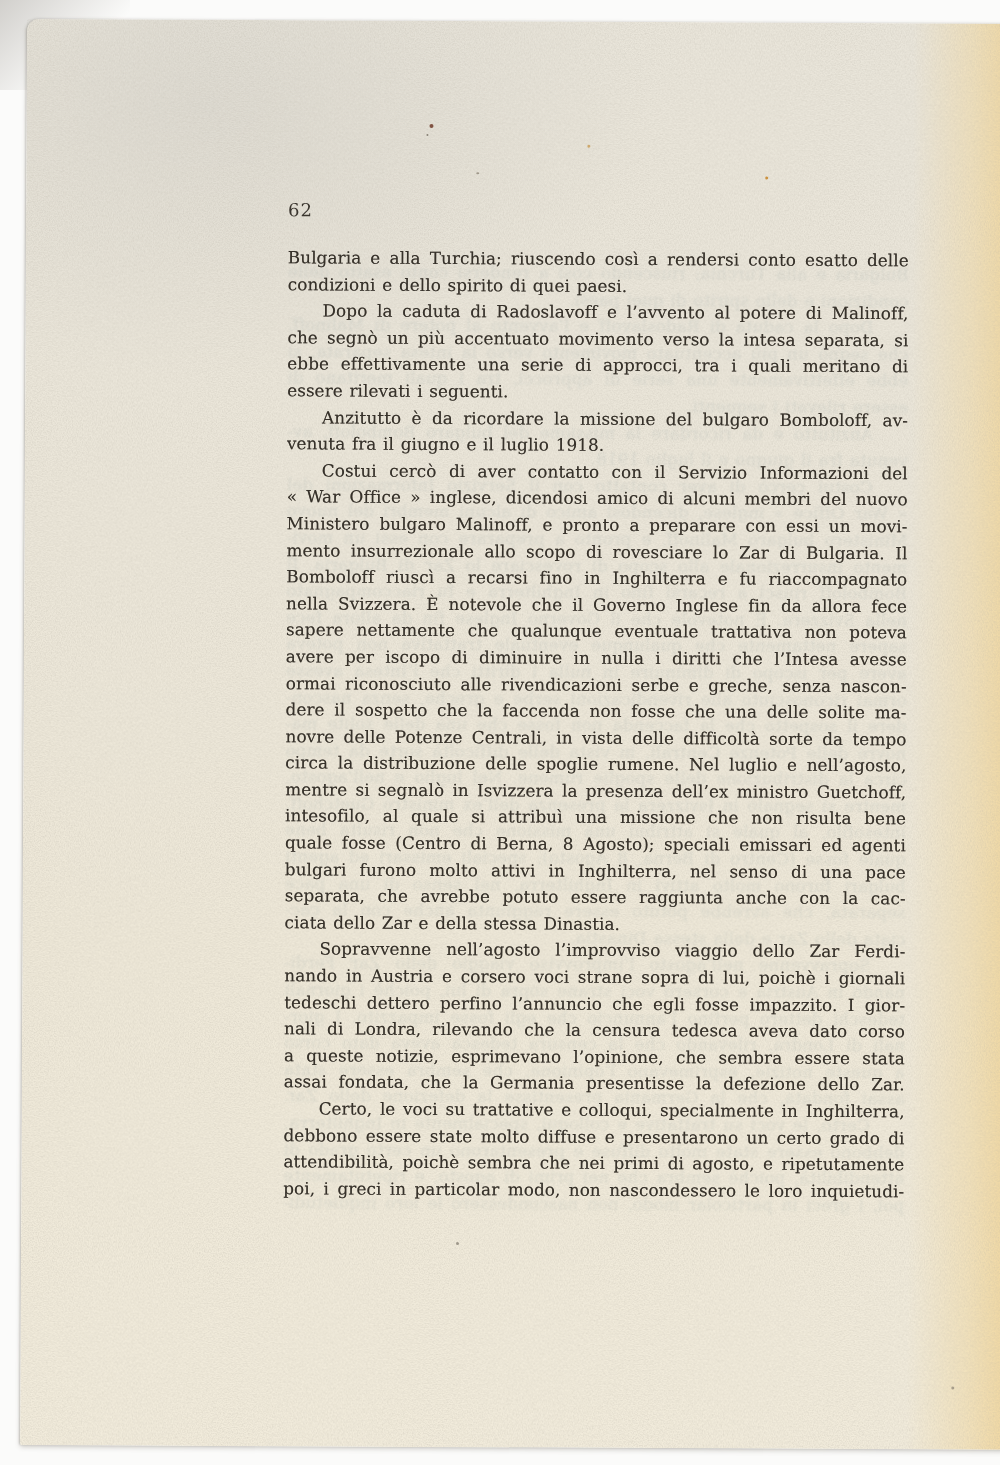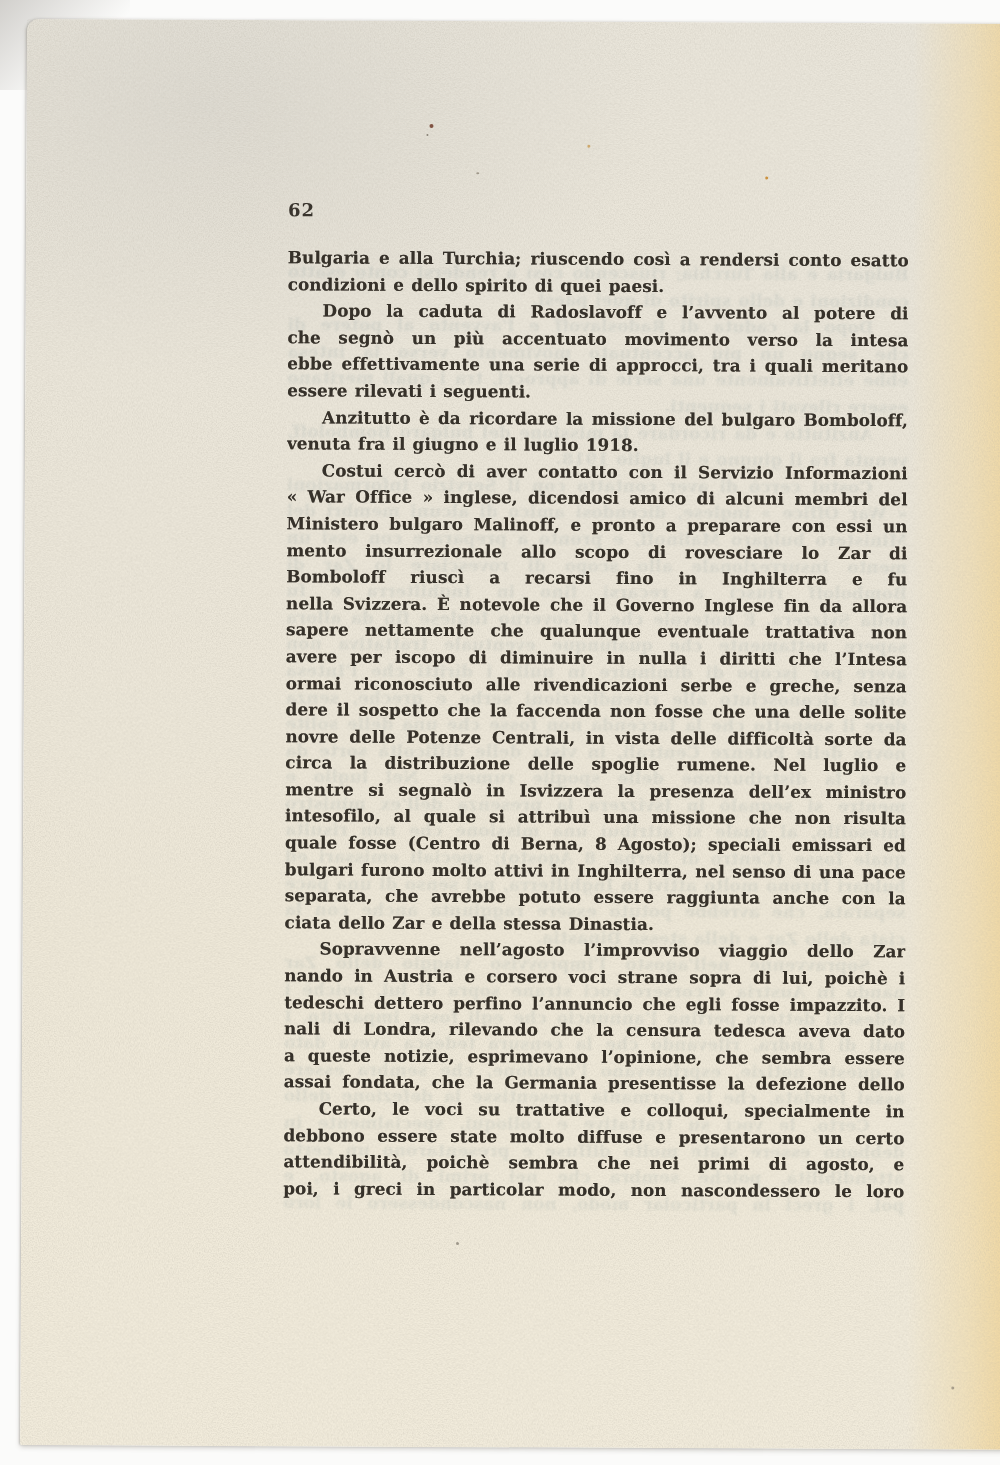--- a/index.html
+++ b/index.html
@@ -2,21 +2,21 @@
 <html><head>
 <meta charset="utf-8">
 <style>
   html, body {
     margin: 0; padding: 0;
     width: 1000px; height: 1465px;
     background: #fbfbfa;
     overflow: hidden;
     font-family: "DejaVu Serif", "Liberation Serif", serif;
   }
-  .stage { position: relative; width: 996px; height: 1465px; font-weight: bold; }
+  .stage { position: relative; width: 996px; height: 1465px; }
 
   .scanner-corner {
     position: absolute; left: 0; top: 0; width: 130px; height: 90px;
     background: linear-gradient(135deg, rgba(205,203,199,0.9) 0%, rgba(205,203,199,0) 65%);
   }
 
   .page {
     position: absolute; left: 27px; top: 19px; width: 985px; height: 1426px;
     background:
       linear-gradient(90deg, rgba(243,222,178,0) 90%, rgba(241,217,163,0.55) 96%, rgba(240,211,148,0.8) 100%),

